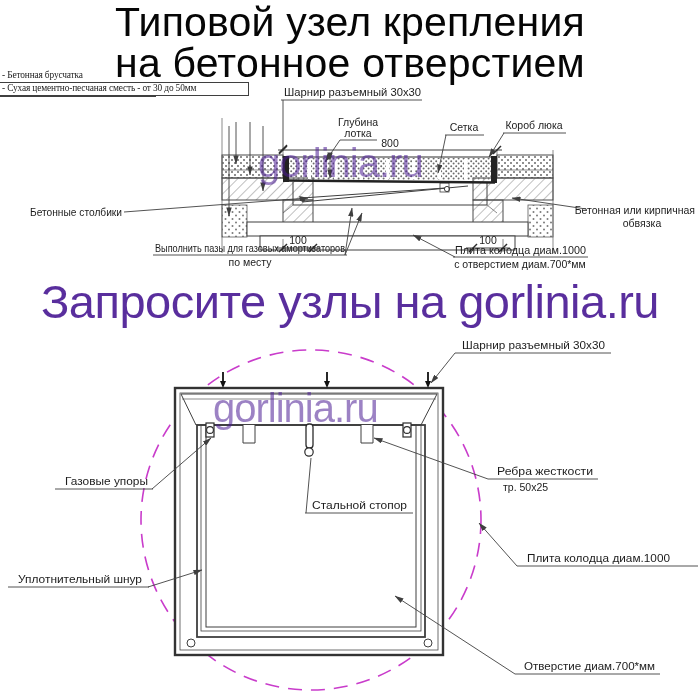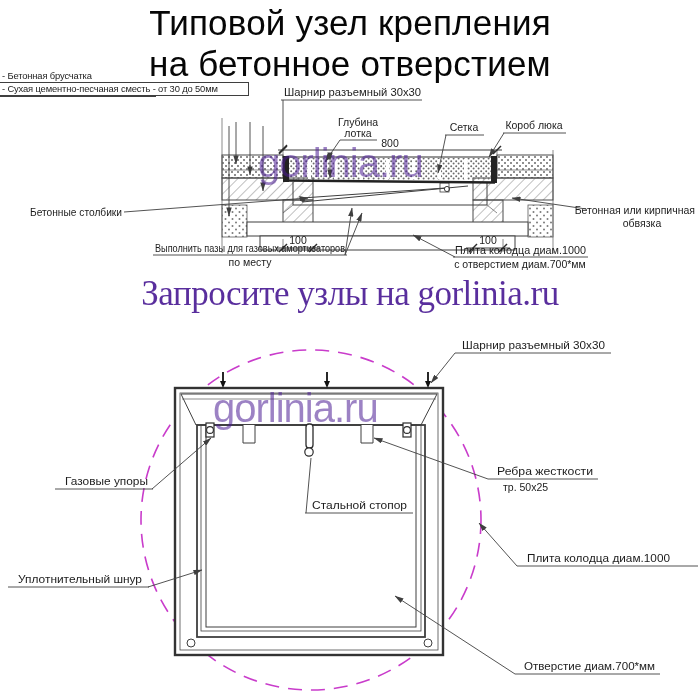--- a/index.html
+++ b/index.html
@@ -1,29 +1,29 @@
 <!DOCTYPE html>
 <html><head>
 <meta charset="utf-8">
 <style>
   html,body{margin:0;padding:0;}
   body{width:700px;height:700px;position:relative;background:#ffffff;overflow:hidden;
        font-family:"Liberation Sans",sans-serif;color:#111;}
   .title{position:absolute;top:2px;left:0;right:0;text-align:center;z-index:5;
-         font-size:35px;line-height:41px;color:#060606;letter-spacing:.2px;}
+         font-size:41px;line-height:41px;color:#060606;letter-spacing:.2px;}
   .legend{position:absolute;top:70px;left:0;width:249px;z-index:5;font-size:9.4px;
           letter-spacing:-.15px;color:#1c1c1c;background:transparent;}
   .legend .row{height:11.8px;line-height:11.8px;white-space:nowrap;overflow:hidden;
-               border-bottom:1px solid #3f3f3f;padding-left:2px;}
+               border-bottom:1px solid #3f3f3f;padding-left:2px;font-family:Liberation Serif, serif;}
   .legend .row.first{border-bottom:1px solid #3f3f3f;}
   .legend .row.boxed{border-right:1px solid #3f3f3f;}
   .legend .row.last{border-bottom:none;}
   .legend .shortline{height:0;border-bottom:1px solid #3f3f3f;width:156px;}
   .wm{position:absolute;z-index:4;color:#4c1d95;pointer-events:none;white-space:nowrap;}
-  .wm-banner{top:274px;left:0;right:0;text-align:center;font-size:35px;opacity:.92;letter-spacing:-.5px;font-family:Liberation Serif, serif;}
+  .wm-banner{top:274px;left:0;right:0;text-align:center;font-size:47px;opacity:.92;letter-spacing:-.5px;}
   .wm-section{top:141px;left:258px;font-size:40px;opacity:.55;letter-spacing:-1px;}
   .wm-plan{top:386px;left:213px;font-size:40px;opacity:.55;letter-spacing:-1px;}
   svg{position:absolute;top:0;left:0;z-index:2;}
   svg text{font-family:"Liberation Sans",sans-serif;font-size:10.5px;fill:#1c1c1c;}
   svg text.dim{font-size:10.5px;}
   .ln{stroke:#3f3f3f;stroke-width:1;fill:none;}
   .thin{stroke:#5a5a5a;stroke-width:.7;fill:none;}
   .leader{stroke:#3f3f3f;stroke-width:.9;fill:none;}
   .under{stroke:#3f3f3f;stroke-width:.9;}
   .tick{stroke:#2c2c2c;stroke-width:1.4;}

